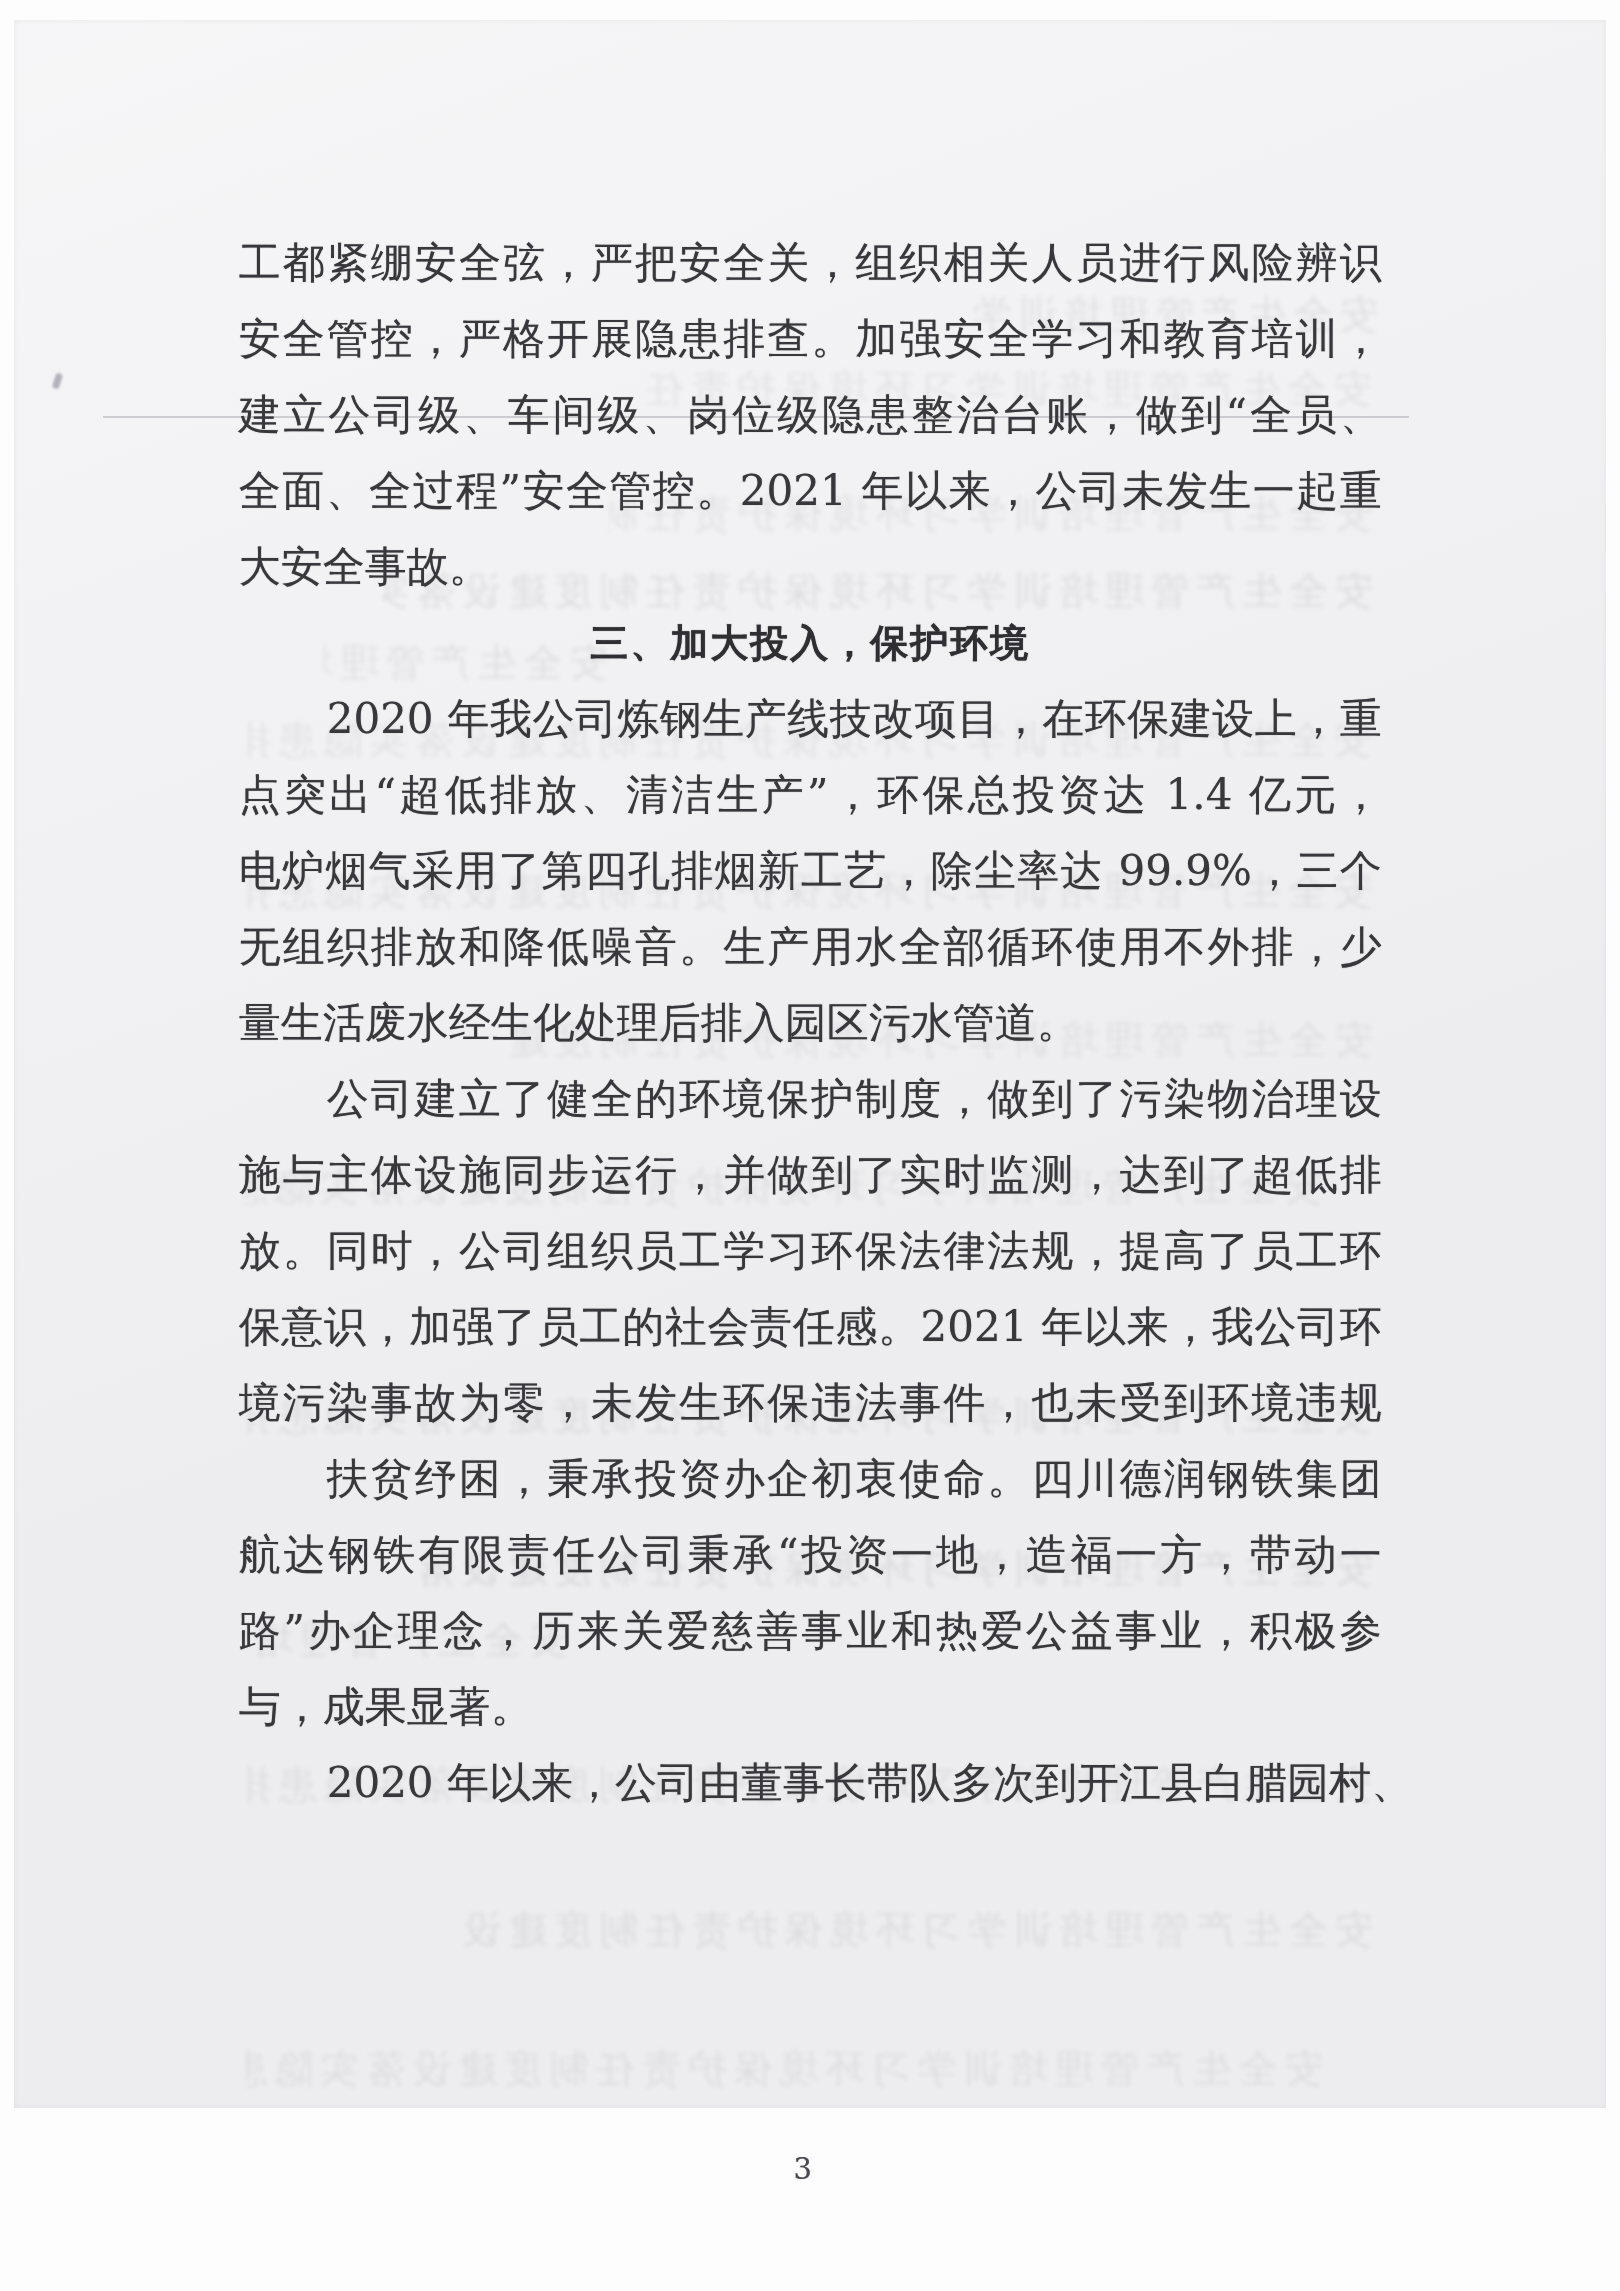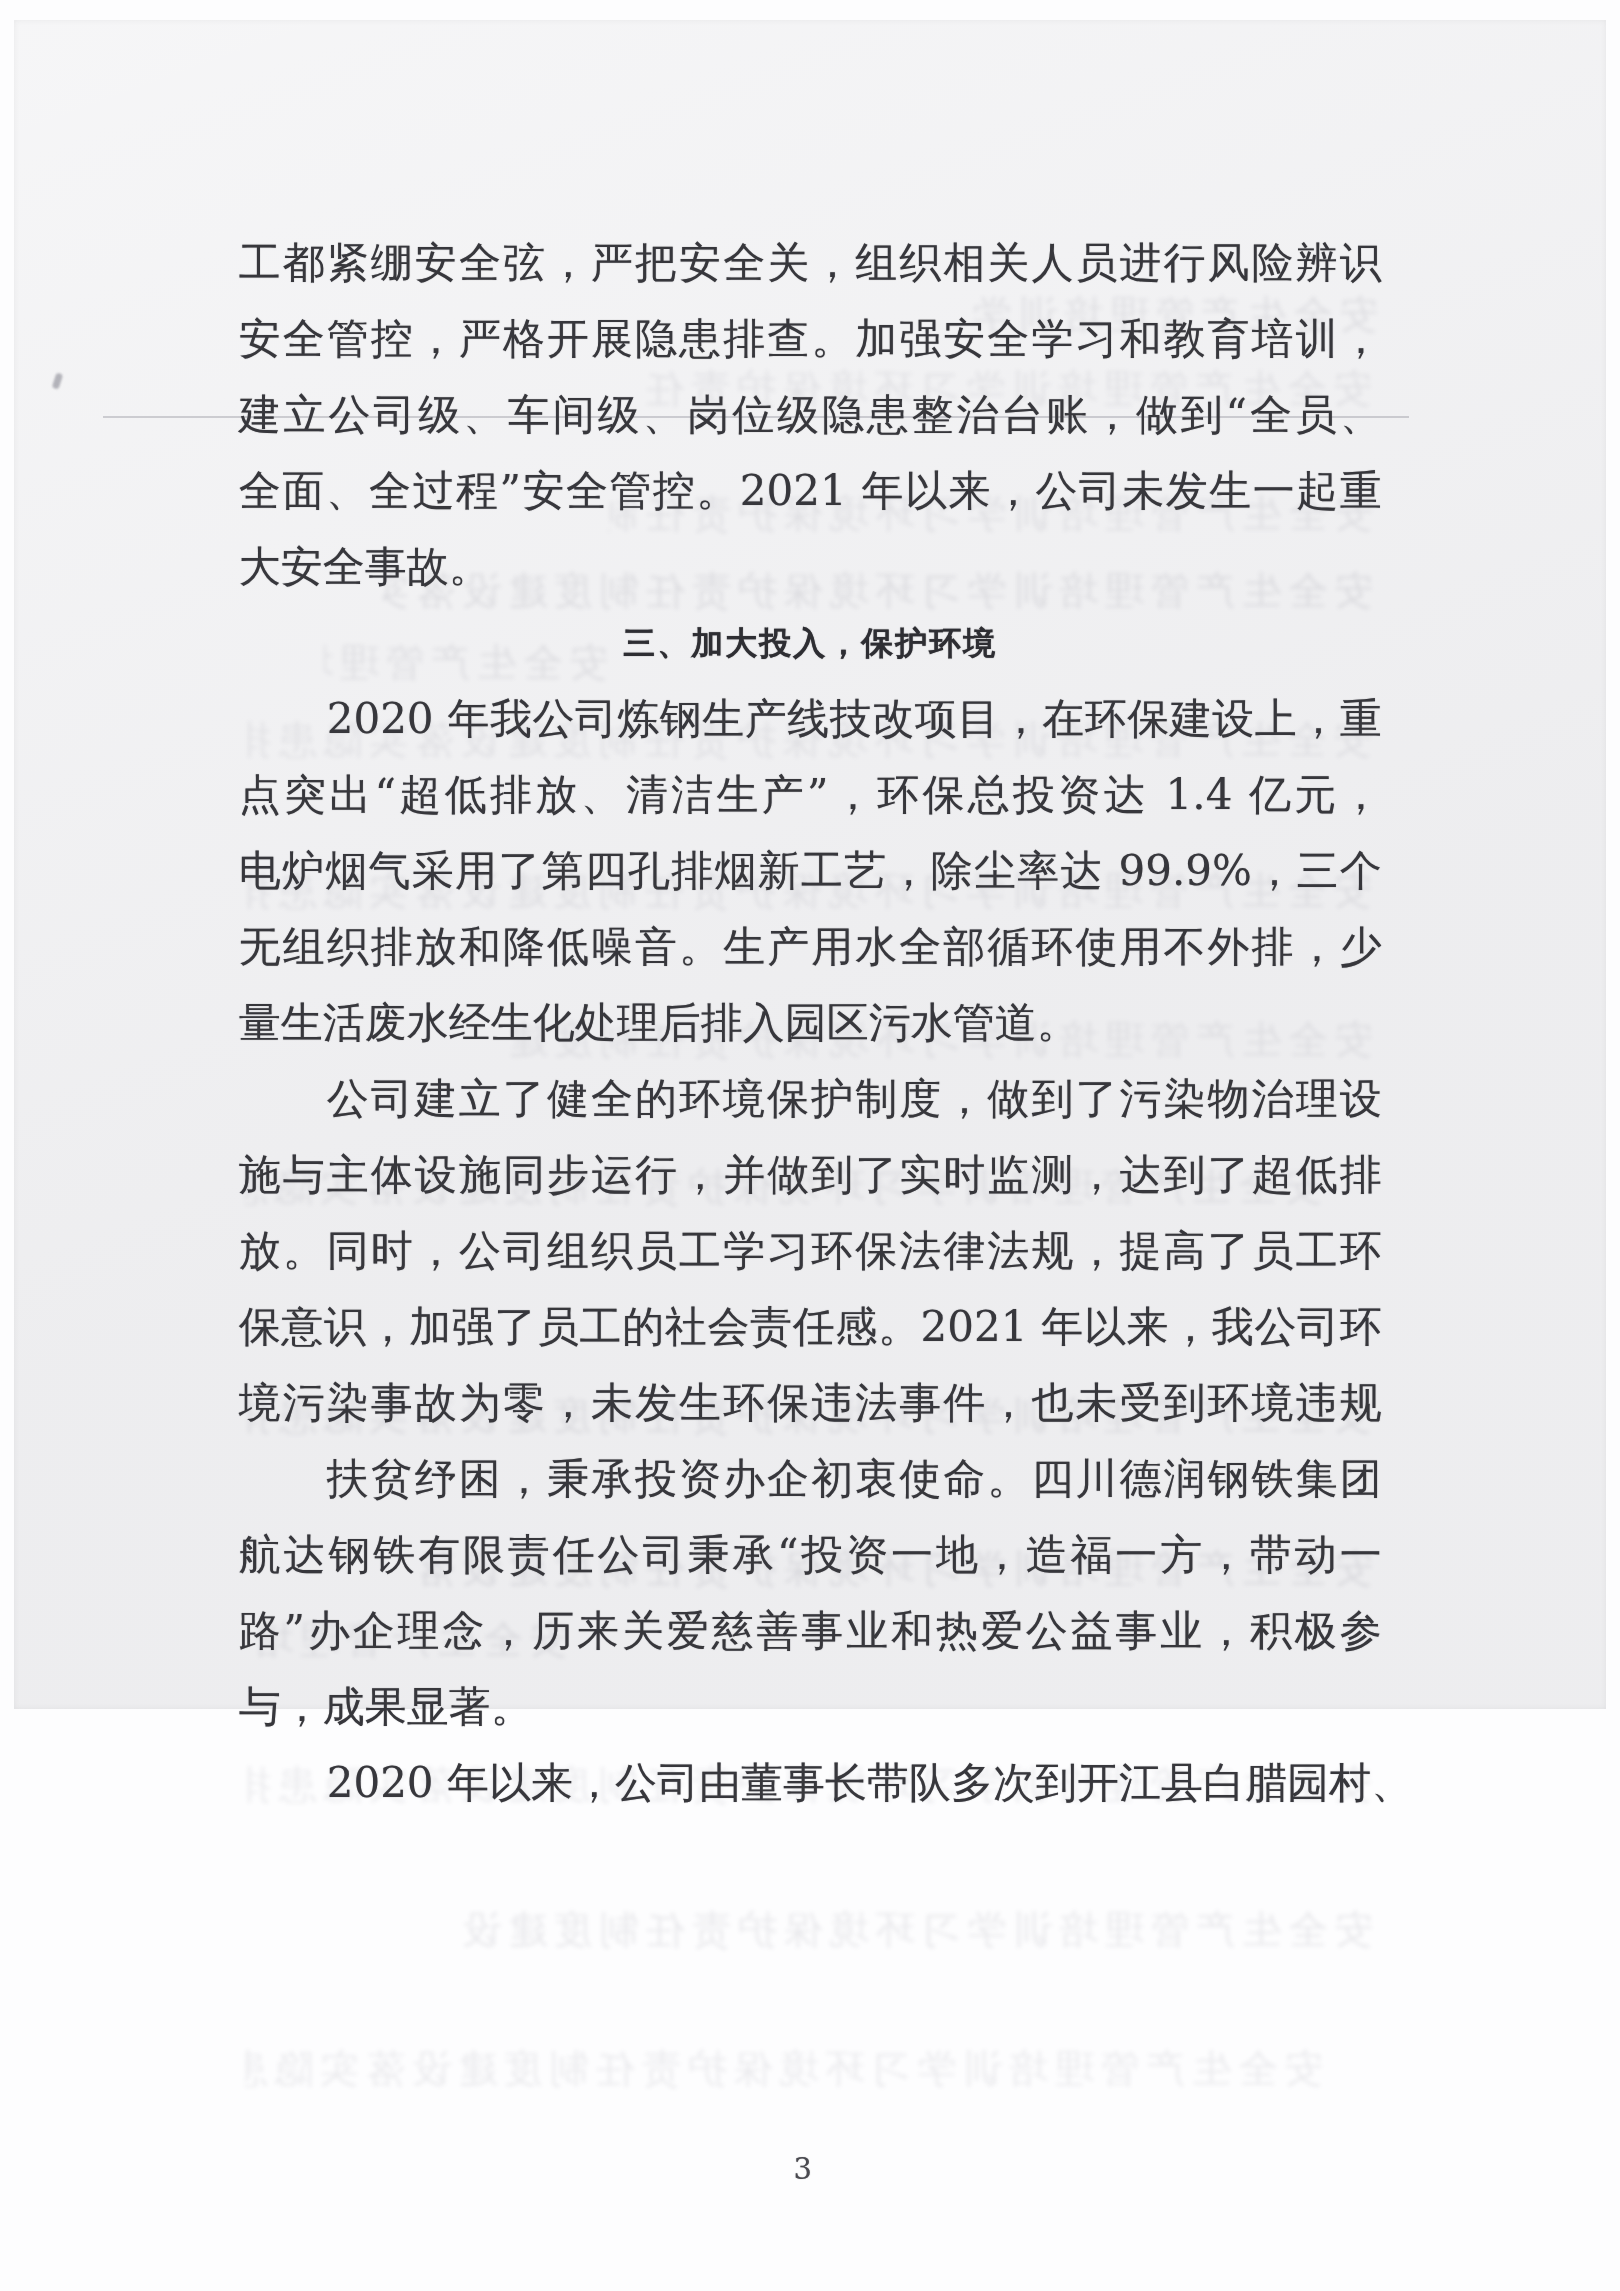--- a/index.html
+++ b/index.html
@@ -7,21 +7,21 @@
     position:relative;
     width:1620px;height:2292px;
     background:#fdfdfe;
     overflow:hidden;
     font-family:"DejaVu Serif","Liberation Serif",serif;
   }
   
   .page{
     position:absolute;
     left:13.7px;top:19.6px;
-    width:1592px;height:1689px;
+    width:1592px;height:2088px;
     background:
       linear-gradient(160deg, rgba(255,255,255,0.35), rgba(0,0,0,0.015) 60%),
       #f1f1f3;
     box-shadow:0 0 5.9px rgba(0,0,0,0.06) inset;
   }
   
   .text-layer{
     position:absolute;
     left:225px;top:205px;
     width:1143px;
@@ -33,21 +33,21 @@
     color:#37373c;
     text-align:justify;
     text-align-last:justify;
     text-shadow:0 0 1px rgba(55,55,60,0.55);
     white-space:nowrap;
   }
   .line.end{text-align-last:left;}
   .line.indent{text-indent:88px;}
   .line.heading{
     font-weight:bold;
-    font-size:32px;
+    font-size:38px;
     text-align:right;
     text-align-last:center;
     letter-spacing:2px;
     color:#2e2e33;
     text-shadow:0 0 1px rgba(40,40,45,0.8);
   }
   
   .bleed{
     position:absolute;
     height:47px;

